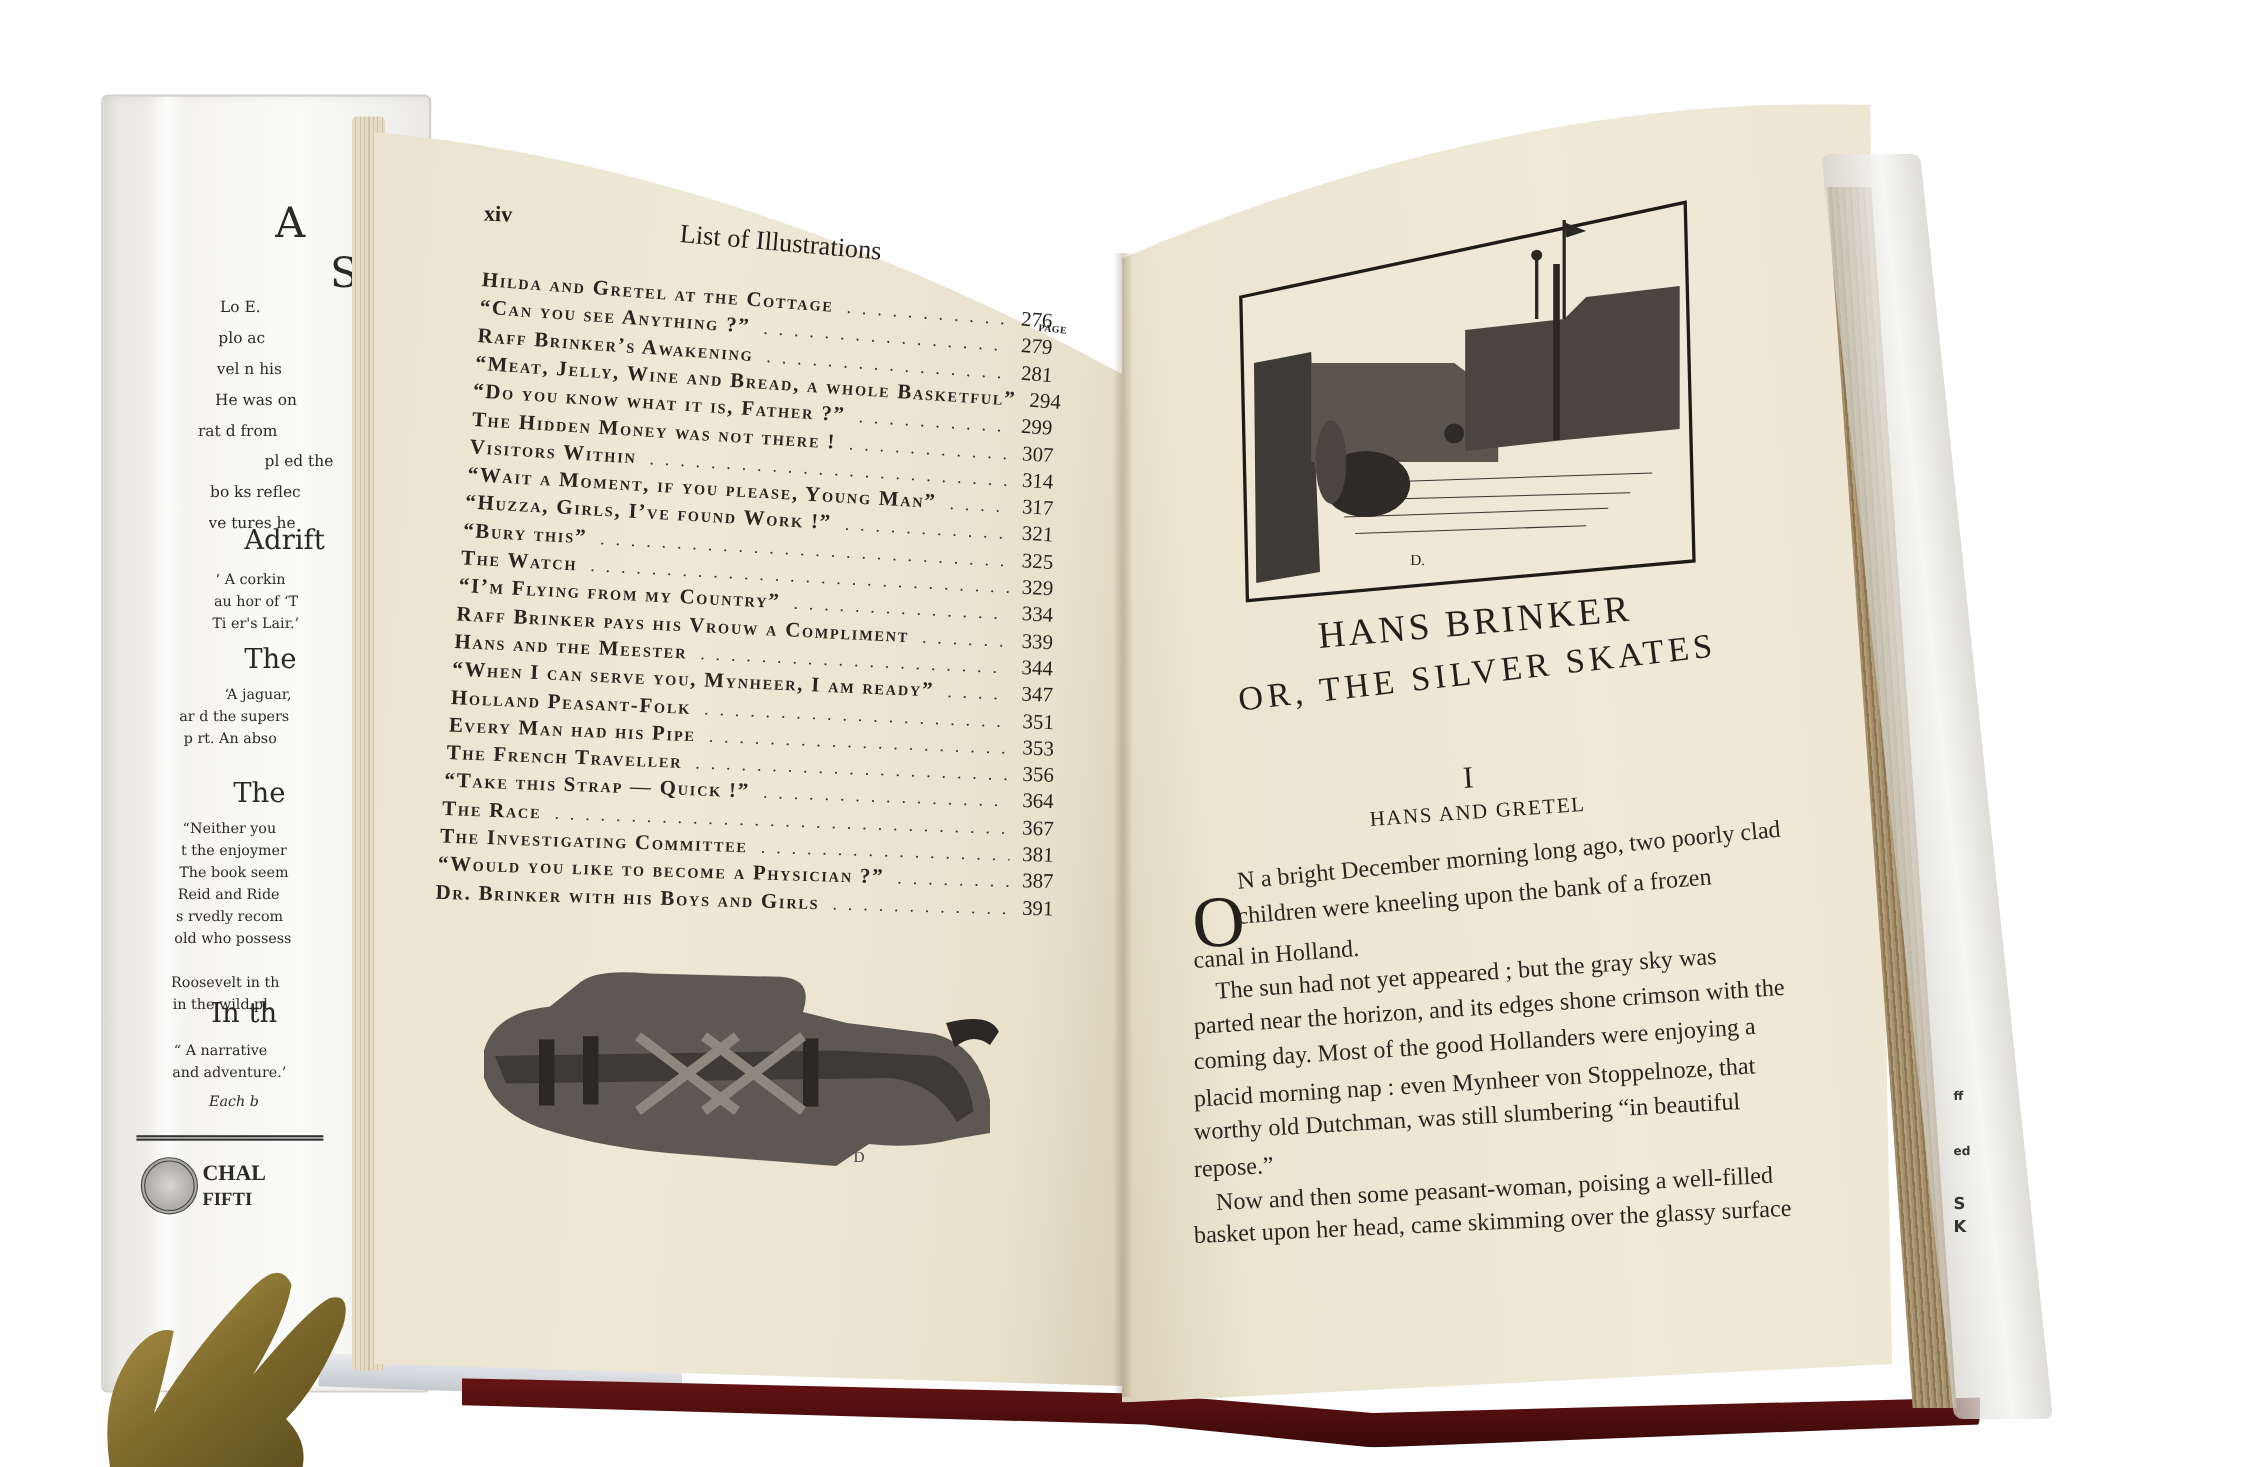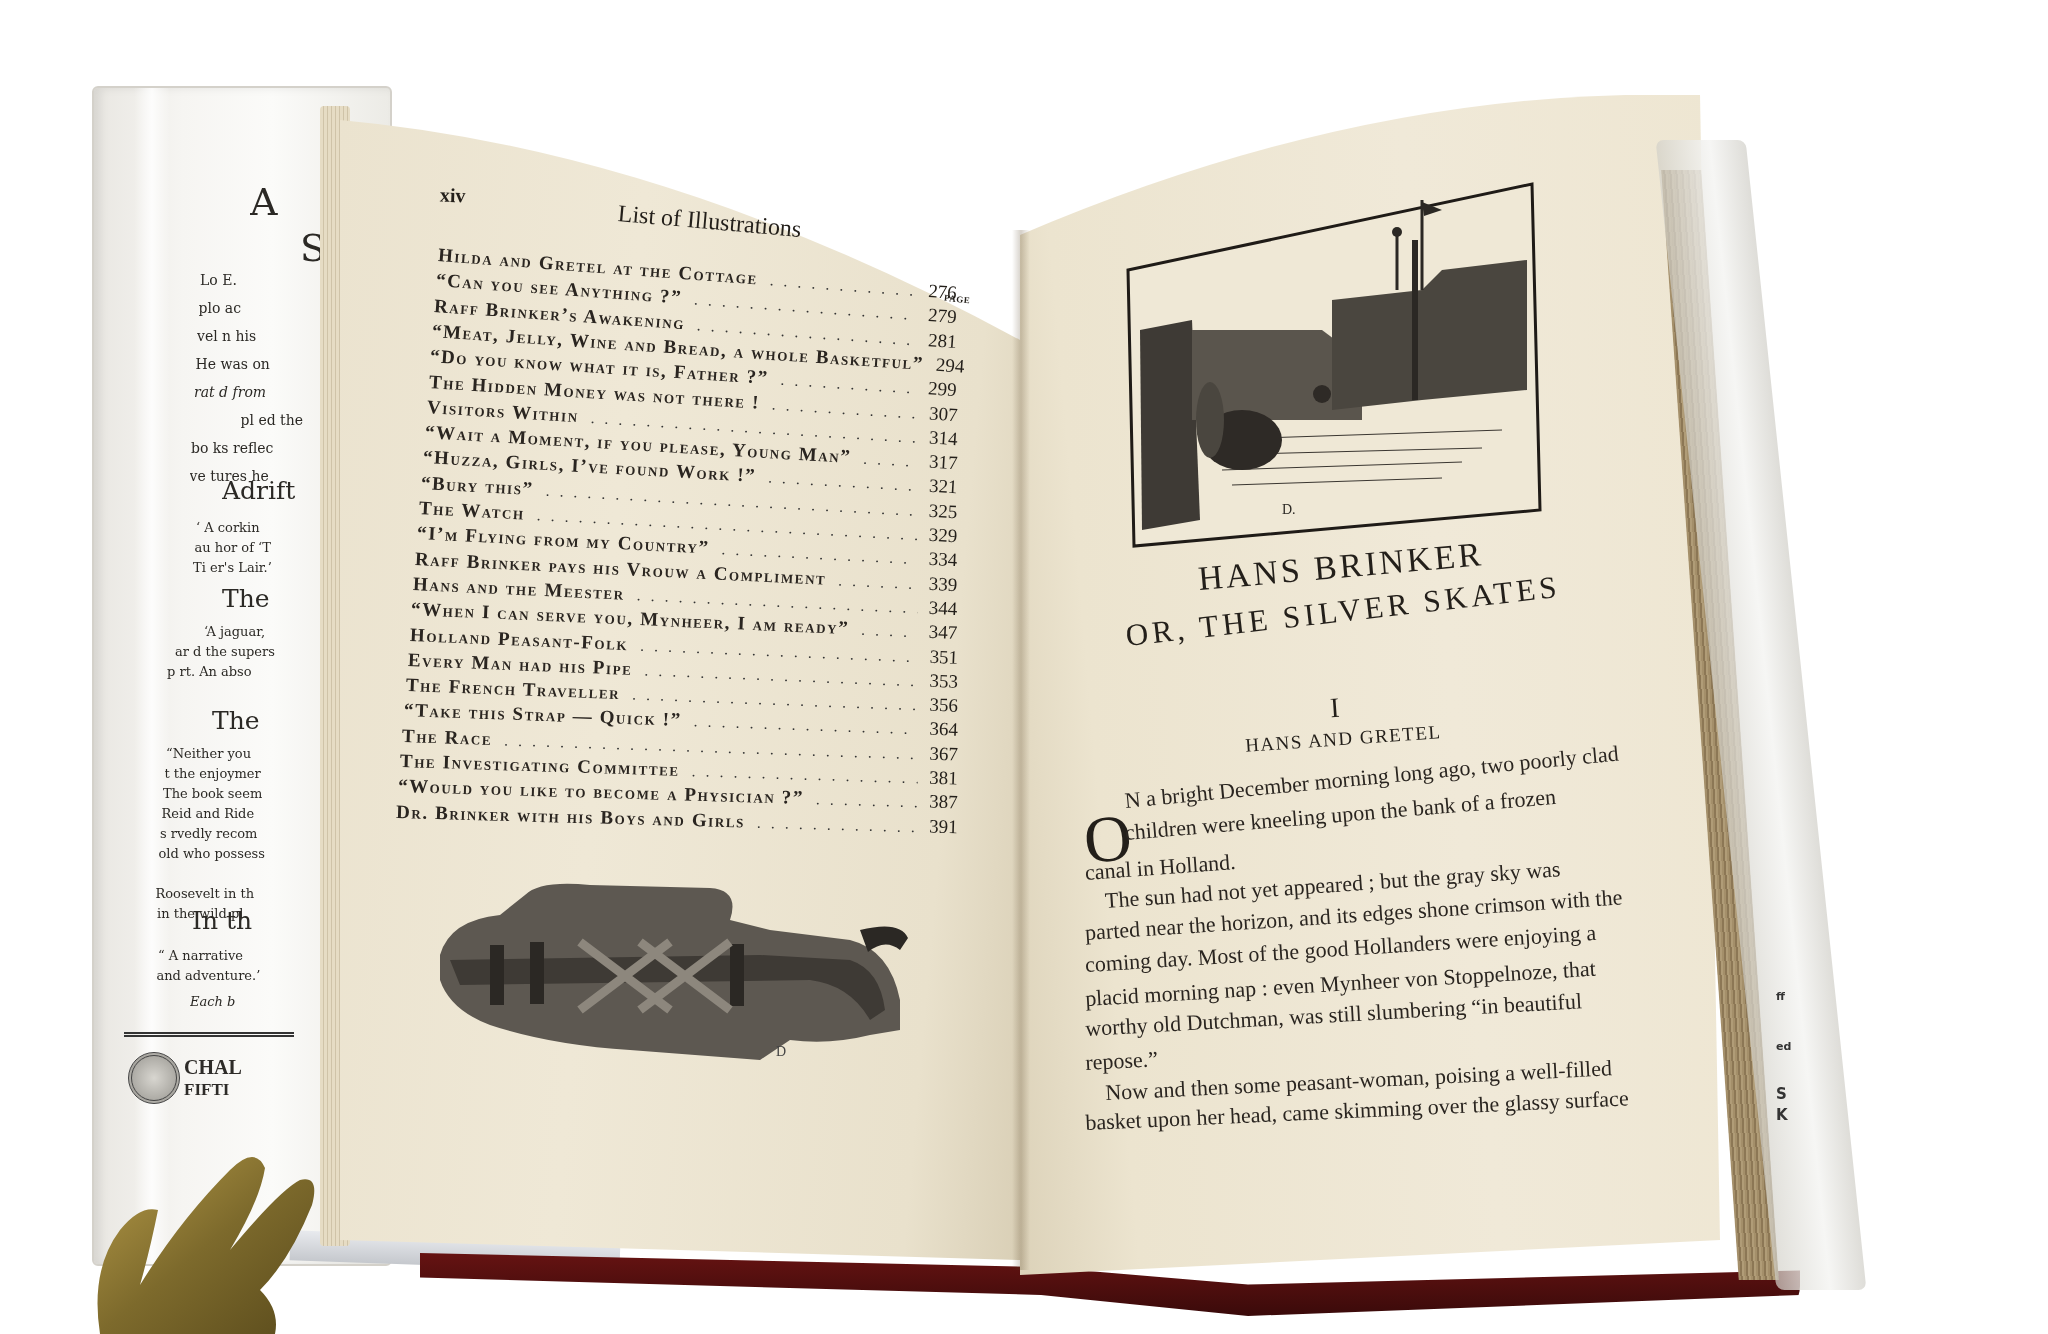--- a/index.html
+++ b/index.html
@@ -100,36 +100,36 @@
   <div class="glare"></div>
 </div>
 <div class="jacket-text jt-big" style="top:180px;left:250px;">A</div>
 <div class="jacket-text jt-big" style="top:226px;left:300px;">S</div>
 
 <div id="jacket-bio">
     <div class="jacket-text jt-small" style="top: 268px; left: 200px;">Lo  E.</div>
     <div class="jacket-text jt-small" style="top: 296px; left: 198.5px;">plo    ac</div>
     <div class="jacket-text jt-small" style="top: 324px; left: 197px;">vel   n his</div>
     <div class="jacket-text jt-small" style="top: 352px; left: 195.5px;">He  was on</div>
-    <div class="jacket-text jt-small" style="top: 380px; left: 194px; font-style: italic;">rat  d from</div>
+    <div class="jacket-text jt-small" style="top: 380px; left: 180px;">rat  d from</div>
     <div class="jacket-text jt-small" style="top: 408px; left: 192.5px; margin-left: 48px;">pl   ed  the</div>
     <div class="jacket-text jt-small" style="top: 436px; left: 191px;">bo  ks reflec</div>
     <div class="jacket-text jt-small" style="top: 464px; left: 189.5px;">ve  tures he</div>
   </div>
 
 <div class="jacket-text jt-med" style="top:476px;left:222px;">Adrift</div>
 <div id="jacket-q1">
     <div class="jacket-text jt-blurb" style="top: 518px; left: 196px;">‘ A corkin</div>
     <div class="jacket-text jt-blurb" style="top: 538px; left: 194.5px;">au hor of ‘T</div>
     <div class="jacket-text jt-blurb" style="top: 558px; left: 193px;">Ti er's Lair.’</div>
   </div>
 <div class="jacket-text jt-med" style="top:584px;left:222px;">The</div>
 <div id="jacket-q2">
     <div class="jacket-text jt-blurb" style="top: 622px; left: 170px; margin-left: 34px;">‘A jaguar,</div>
-    <div class="jacket-text jt-blurb" style="top: 642px; left: 175px;">ar d the supers</div>
+    <div class="jacket-text jt-blurb" style="top: 642px; left: 163px;">ar d the supers</div>
     <div class="jacket-text jt-blurb" style="top: 662px; left: 167px;">p rt.  An abso</div>
   </div>
 <div class="jacket-text jt-med" style="top:706px;left:212px;">The</div>
 <div id="jacket-q3">
     <div class="jacket-text jt-blurb" style="top: 744px; left: 166px;">“Neither you</div>
     <div class="jacket-text jt-blurb" style="top: 764px; left: 164.5px;">t the enjoymer</div>
     <div class="jacket-text jt-blurb" style="top: 784px; left: 163px;">The book seem</div>
     <div class="jacket-text jt-blurb" style="top: 804px; left: 161.5px;">Reid and Ride</div>
     <div class="jacket-text jt-blurb" style="top: 824px; left: 160px;">s rvedly recom</div>
     <div class="jacket-text jt-blurb" style="top: 844px; left: 158.5px;">old who possess</div>

